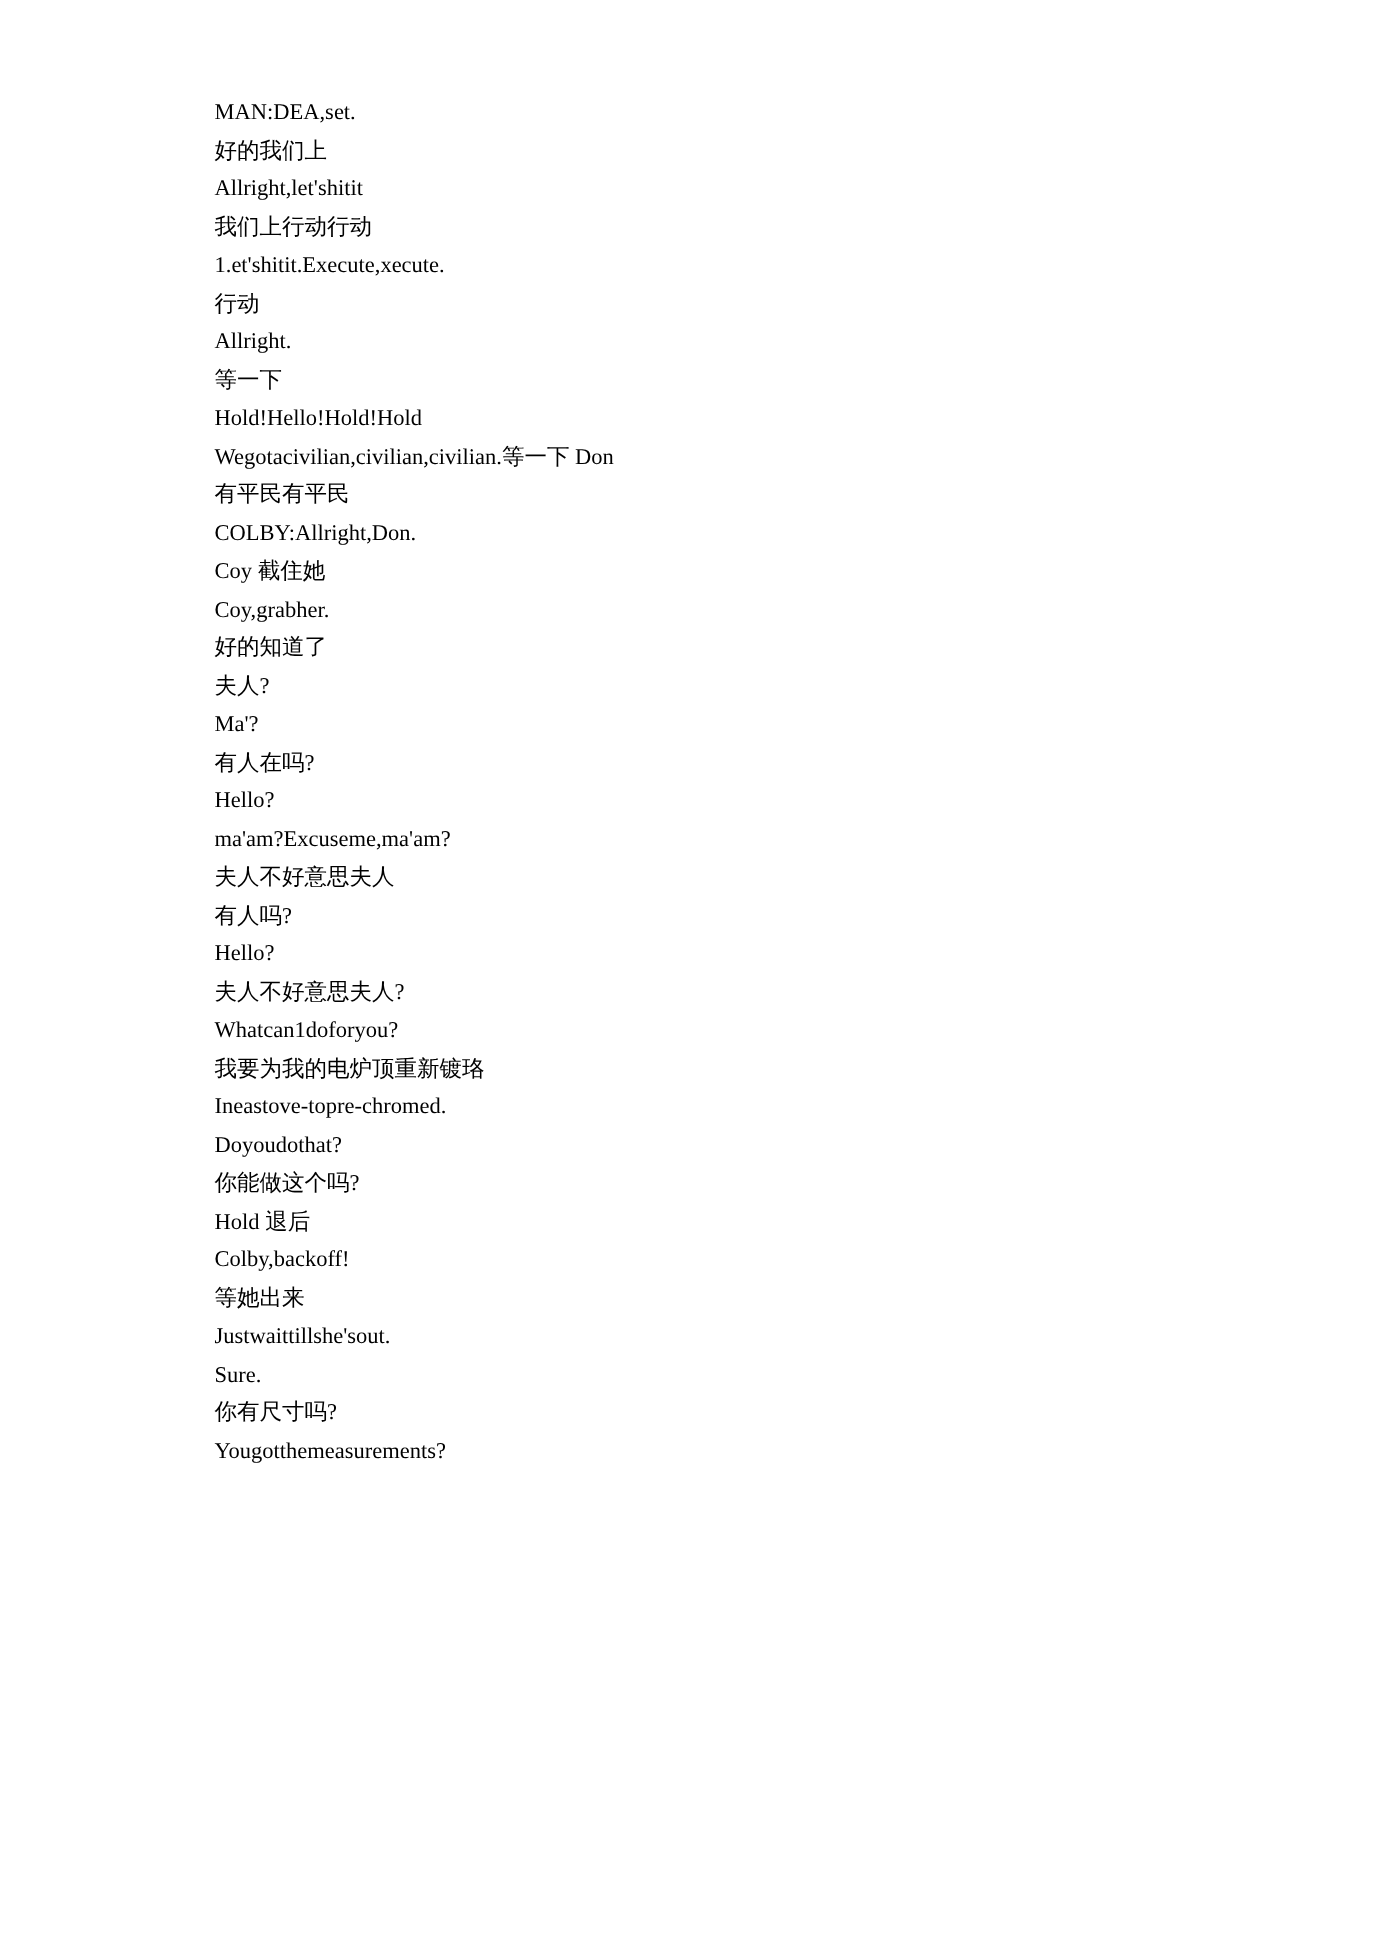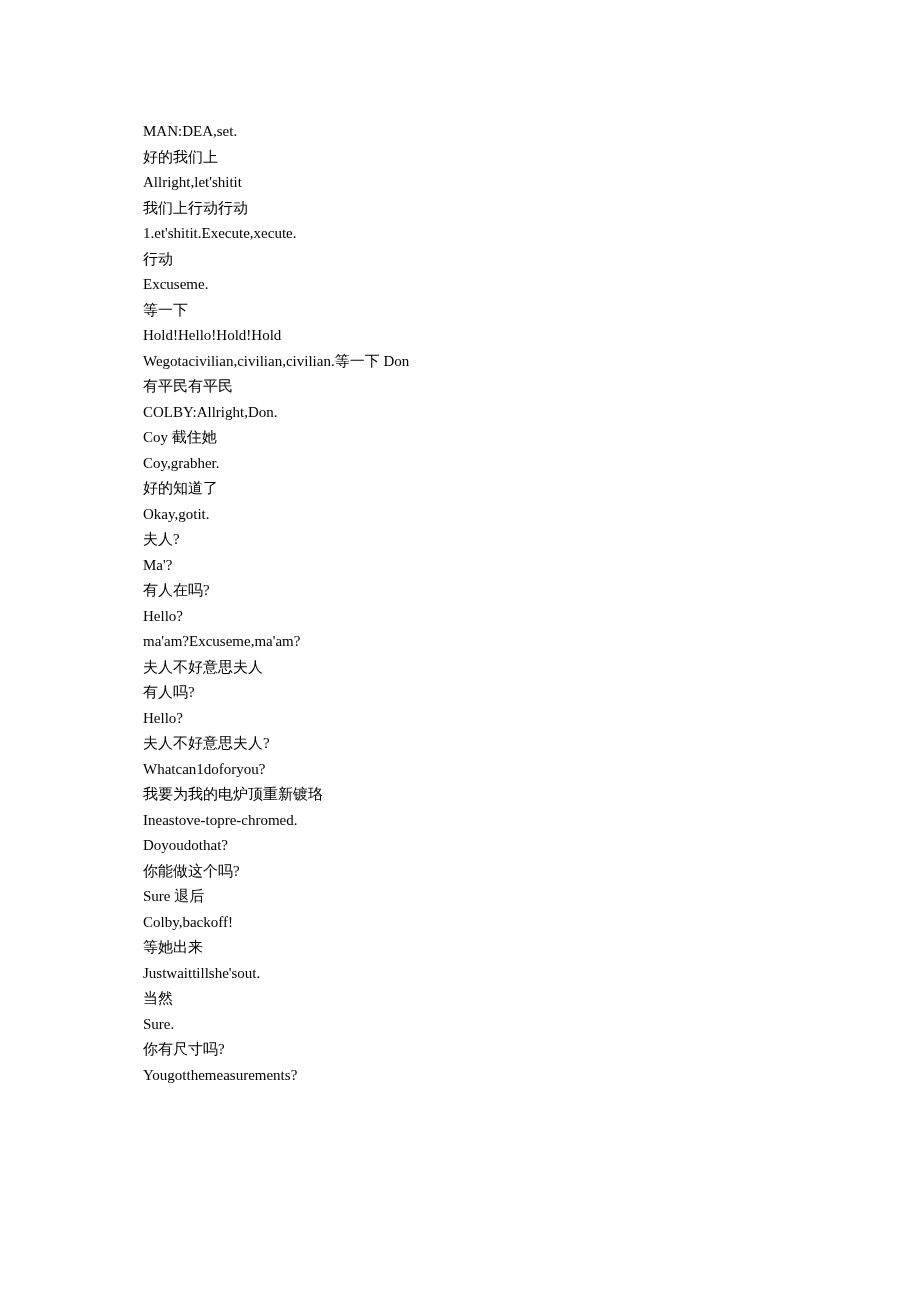--- a/index.html
+++ b/index.html
@@ -7,64 +7,62 @@
     padding: 0;
     background: #ffffff;
     font-family: "Times New Roman", "SimSun", serif;
     font-size: 15px;
     color: #000000;
     line-height: 1.7;
   }
   .page {
     width: 920px;
     min-height: 1301px;
-    padding: 119px 0 0 143px;
+    padding: 63px 0 0 143px;
     box-sizing: border-box;
   }
   .line {
     margin: 0;
     padding: 0;
     white-space: pre-wrap;
   }
 </style>
 </head>
 <body>
 
 <div class="page">
   <p class="line">MAN:DEA,set.</p>
   <p class="line">好的我们上</p>
   <p class="line">Allright,let'shitit</p>
   <p class="line">我们上行动行动</p>
   <p class="line">1.et'shitit.Execute,xecute.</p>
   <p class="line">行动</p>
-  <p class="line">Excuseme.</p>
+  <p class="line">Allright.</p>
   <p class="line">等一下</p>
   <p class="line">Hold!Hello!Hold!Hold</p>
   <p class="line">Wegotacivilian,civilian,civilian.等一下 Don</p>
   <p class="line">有平民有平民</p>
   <p class="line">COLBY:Allright,Don.</p>
   <p class="line">Coy 截住她</p>
   <p class="line">Coy,grabher.</p>
   <p class="line">好的知道了</p>
-  <p class="line">Okay,gotit.</p>
   <p class="line">夫人?</p>
   <p class="line">Ma'?</p>
   <p class="line">有人在吗?</p>
   <p class="line">Hello?</p>
   <p class="line">ma'am?Excuseme,ma'am?</p>
   <p class="line">夫人不好意思夫人</p>
   <p class="line">有人吗?</p>
   <p class="line">Hello?</p>
   <p class="line">夫人不好意思夫人?</p>
   <p class="line">Whatcan1doforyou?</p>
   <p class="line">我要为我的电炉顶重新镀珞</p>
   <p class="line">Ineastove-topre-chromed.</p>
   <p class="line">Doyoudothat?</p>
   <p class="line">你能做这个吗?</p>
-  <p class="line">Sure 退后</p>
+  <p class="line">Hold 退后</p>
   <p class="line">Colby,backoff!</p>
   <p class="line">等她出来</p>
   <p class="line">Justwaittillshe'sout.</p>
-  <p class="line">当然</p>
   <p class="line">Sure.</p>
   <p class="line">你有尺寸吗?</p>
   <p class="line">Yougotthemeasurements?</p>
 </div>
 
 </body></html>

